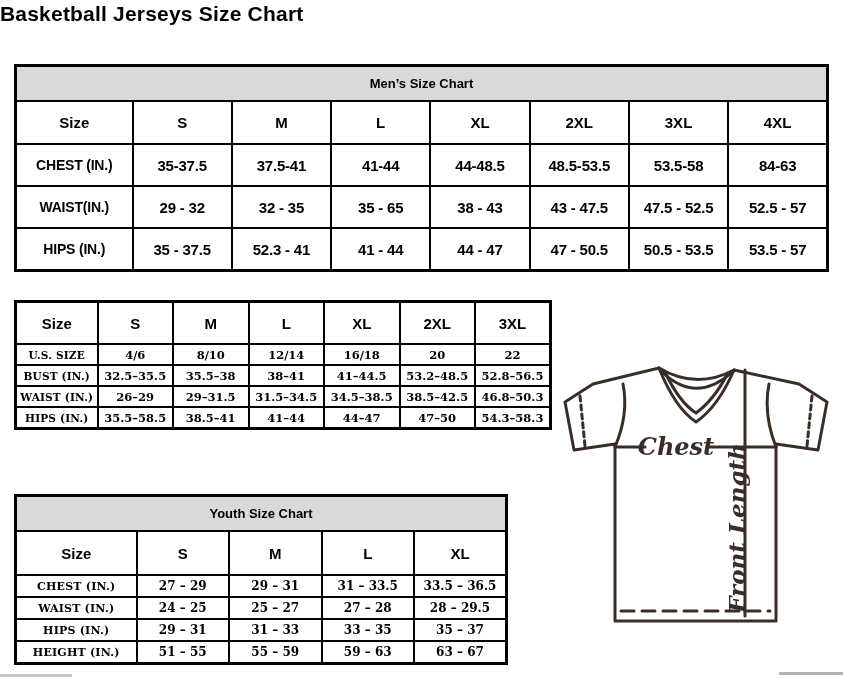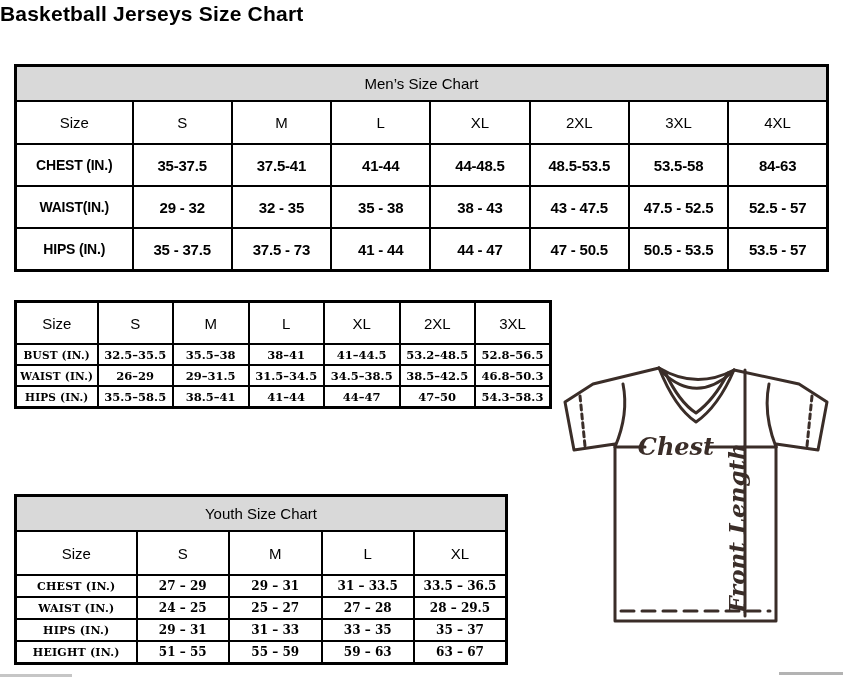--- a/index.html
+++ b/index.html
@@ -11,22 +11,22 @@
     position:absolute;top:2px;left:0;width:100%;margin:0;
     text-align:left;font-size:21px;font-weight:bold;letter-spacing:0.2px;
   }
   table.size-table{
     position:absolute;border-collapse:collapse;table-layout:fixed;
     border:3px solid #000;background:#fff;
   }
   .size-table th,.size-table td{
     border:2px solid #000;text-align:center;vertical-align:middle;padding:0;
   }
-  .table-title{background:#d9d9d9;font-size:15px;font-weight:normal;}
-  .col-header{font-size:15px;font-weight:normal;}
+  .table-title{background:#d9d9d9;font-size:13px;font-weight:bold;}
+  .col-header{font-size:15px;font-weight:bold;}
   .row-label{font-weight:bold;}
   
   .mens{left:14px;top:64px;width:815px;}
   .mens .table-title{height:33px;}
   .mens .col-header{height:41px;}
   .mens td{height:40px;font-size:15px;font-weight:bold;letter-spacing:-0.2px;}
   .mens .row-label{font-size:14px;}
   
   .womens{left:14px;top:300px;width:538px;}
   .womens .table-title{height:33px;}
@@ -86,30 +86,30 @@
         <td class="cell">41-44</td>
         <td class="cell">44-48.5</td>
         <td class="cell">48.5-53.5</td>
         <td class="cell">53.5-58</td>
         <td class="cell">84-63</td>
       </tr>
       <tr>
         <td class="row-label">WAIST(IN.)</td>
         <td class="cell">29 - 32</td>
         <td class="cell">32 - 35</td>
-        <td class="cell">35 - 38</td>
+        <td class="cell">35 - 65</td>
         <td class="cell">38 - 43</td>
         <td class="cell">43 - 47.5</td>
         <td class="cell">47.5 - 52.5</td>
         <td class="cell">52.5 - 57</td>
       </tr>
       <tr>
         <td class="row-label">HIPS (IN.)</td>
         <td class="cell">35 - 37.5</td>
-        <td class="cell">37.5 - 73</td>
+        <td class="cell">52.3 - 41</td>
         <td class="cell">41 - 44</td>
         <td class="cell">44 - 47</td>
         <td class="cell">47 - 50.5</td>
         <td class="cell">50.5 - 53.5</td>
         <td class="cell">53.5 - 57</td>
       </tr>
     </tbody>
   </table>
 <table class="size-table womens">
     <colgroup>
@@ -125,20 +125,29 @@
       <tr>
         <th class="col-header">Size</th>
         <th class="col-header">S</th>
         <th class="col-header">M</th>
         <th class="col-header">L</th>
         <th class="col-header">XL</th>
         <th class="col-header">2XL</th>
         <th class="col-header">3XL</th>
       </tr>
       <tr>
+        <td class="row-label">U.S. SIZE</td>
+        <td class="cell">4/6</td>
+        <td class="cell">8/10</td>
+        <td class="cell">12/14</td>
+        <td class="cell">16/18</td>
+        <td class="cell">20</td>
+        <td class="cell">22</td>
+      </tr>
+      <tr>
         <td class="row-label">BUST (IN.)</td>
         <td class="cell">32.5–35.5</td>
         <td class="cell">35.5–38</td>
         <td class="cell">38–41</td>
         <td class="cell">41–44.5</td>
         <td class="cell">53.2–48.5</td>
         <td class="cell">52.8–56.5</td>
       </tr>
       <tr>
         <td class="row-label">WAIST (IN.)</td>

